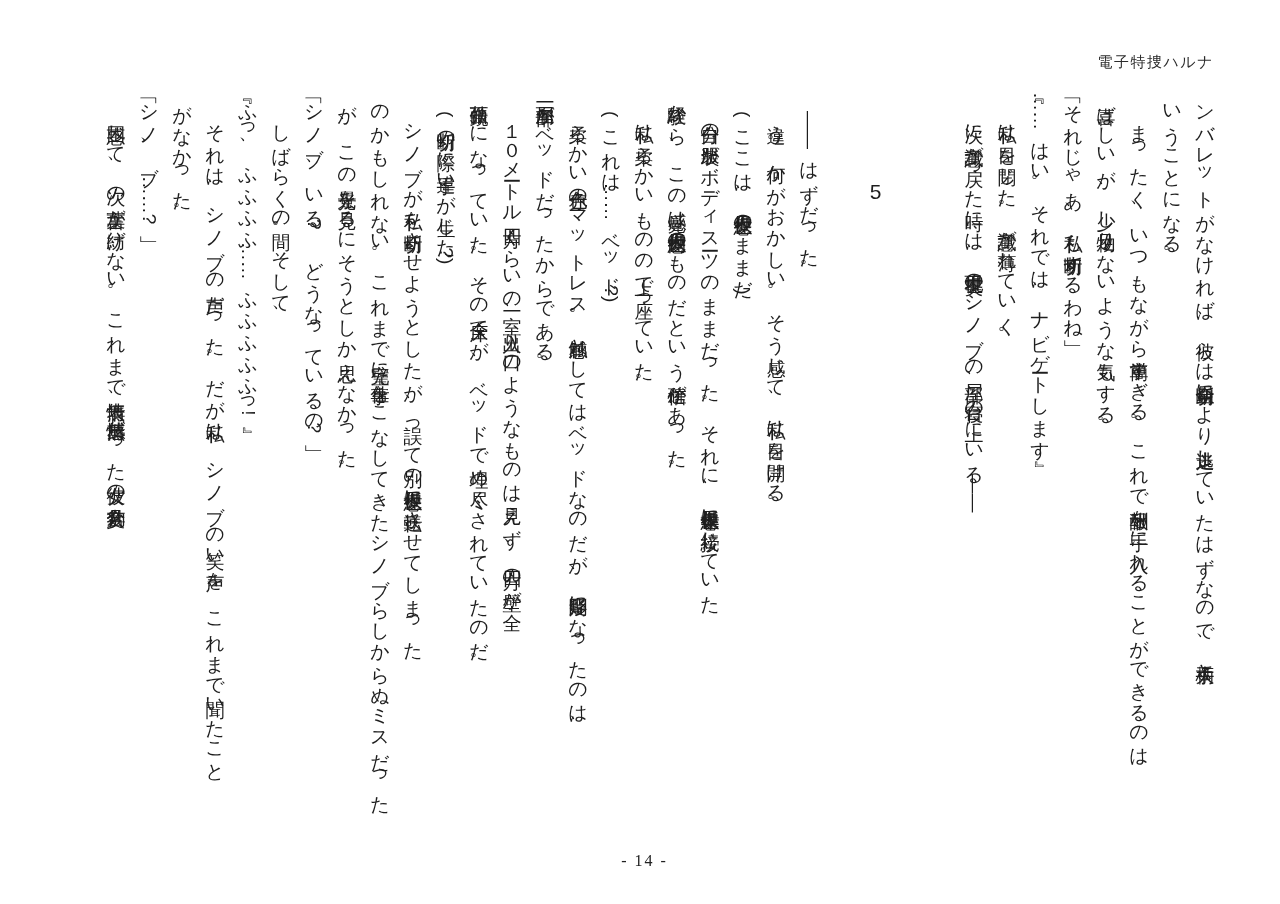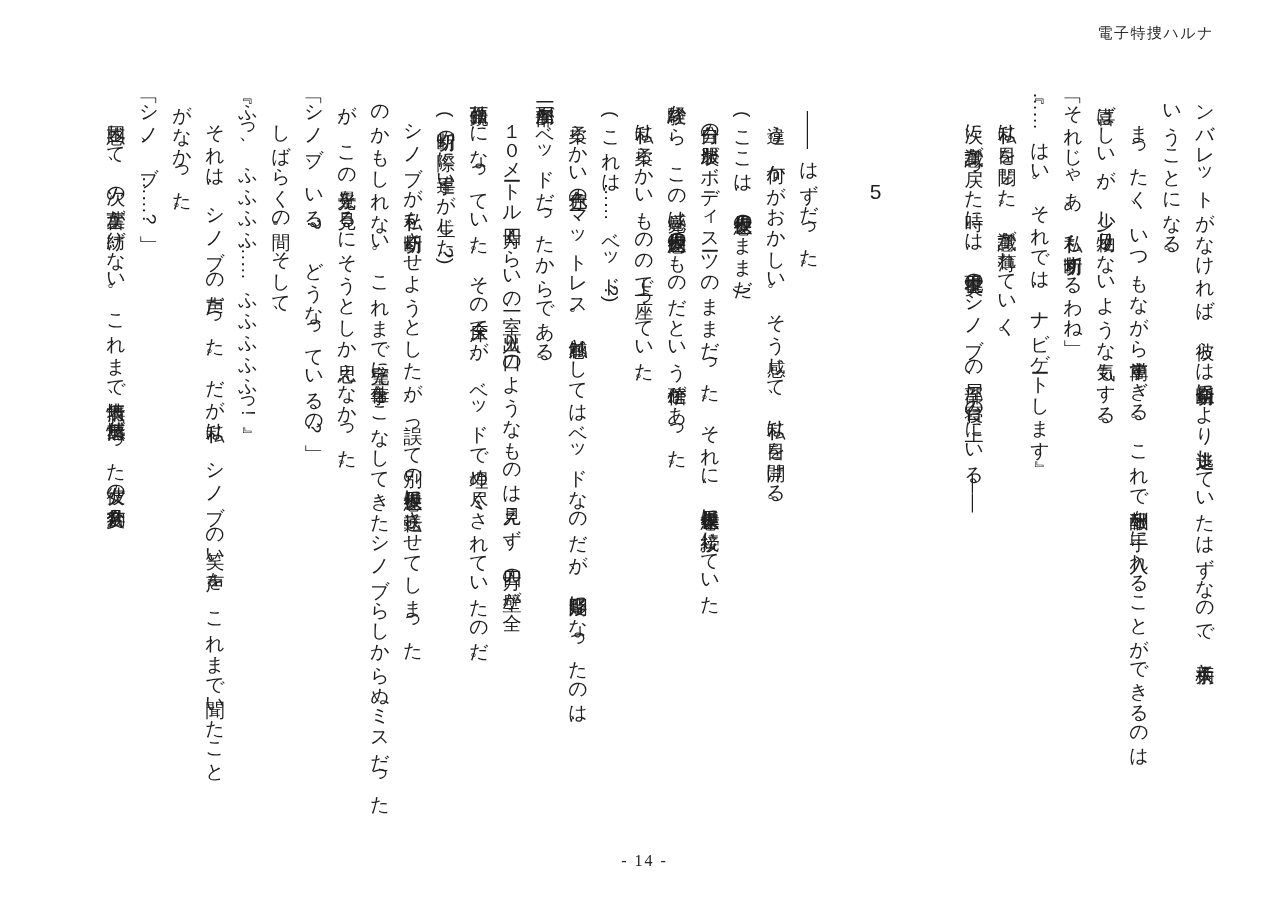--- a/index.html
+++ b/index.html
@@ -9,21 +9,21 @@
     font-family: "Liberation Sans", sans-serif;
     overflow: hidden;
   }
   .page {
     position: relative;
     width: 1280px; height: 904px;
     background: #ffffff;
   }
   .running-header {
     position: absolute;
-    top: 24px; right: 66px;
+    top: 53px; right: 66px;
     font-size: 15px;
     letter-spacing: 1.5px;
     color: #2b2b2b;
   }
   .text-columns {
     position: absolute;
     top: 92px; right: 58px;
     height: 712px;
     writing-mode: vertical-rl;
     text-orientation: mixed;

